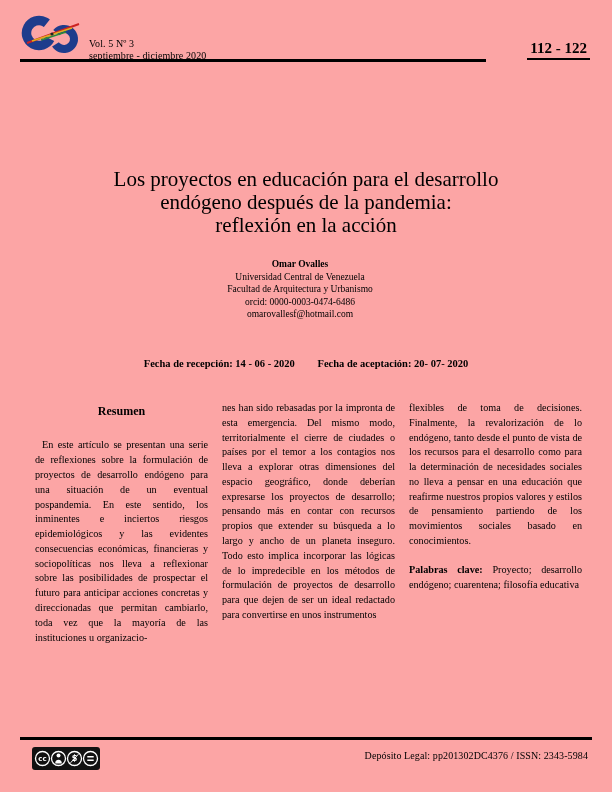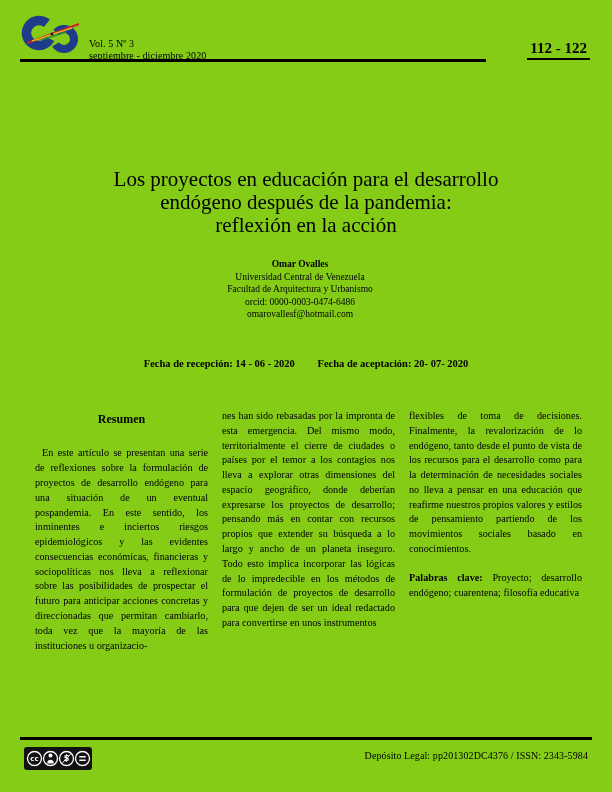--- a/index.html
+++ b/index.html
@@ -1,18 +1,18 @@
 <!DOCTYPE html>
 <html><head>
 <meta charset="utf-8">
 <style>
   html,body { margin:0; padding:0; background:#888; }
   .page {
     position:relative; width:612px; height:792px; margin:0 auto;
-    background:#84cc16; color:#000;
+    background:#fca5a5; color:#000;
     font-family:"Liberation Serif", serif;
     overflow:hidden;
   }
   
   .logo { position:absolute; left:21px; top:11px; width:62px; height:48px; }
   .vol-block {
     position:absolute; left:89px; top:38px;
     font-size:10px; line-height:1.2; letter-spacing:0.1px;
   }
   .header-rule {
@@ -36,34 +36,34 @@
   .dates {
     position:absolute; left:0; right:0; top:358px;
     text-align:center; font-size:10.5px; font-weight:bold;
   }
   .dates .accepted { margin-left:20px; }
   
   .columns {
     position:absolute; left:35px; right:30px; top:401px;
     display:flex; gap:14px;
   }
-  .col { flex:1 1 0; font-size:10.2px; line-height:1.45; text-align:justify;margin-top:8px; }
+  .col { flex:1 1 0; font-size:10.2px; line-height:1.45; text-align:justify; }
   .abstract-heading {
     text-align:center; font-size:12px; font-weight:bold;
     margin:2px 0 18px 0;
   }
   .col p { margin:0; }
   .col p.indent { text-indent:7px; }
   .keywords { margin-top:14px !important; }
   .bold { font-weight:bold; }
   
   .footer-rule {
     position:absolute; left:20px; right:20px; top:737px; height:3px; background:#000;
   }
-  .cc-badge { position:absolute; left:24px; top:747px; width:49px; height:23px; }
+  .cc-badge { position:absolute; left:32px; top:747px; width:49px; height:23px; }
   .legal {
     position:absolute; right:24px; top:750px; font-size:10px; letter-spacing:0.1px;
   }
 </style>
 </head>
 <body>
 
 <div class="page">
 
   <div class="logo">

